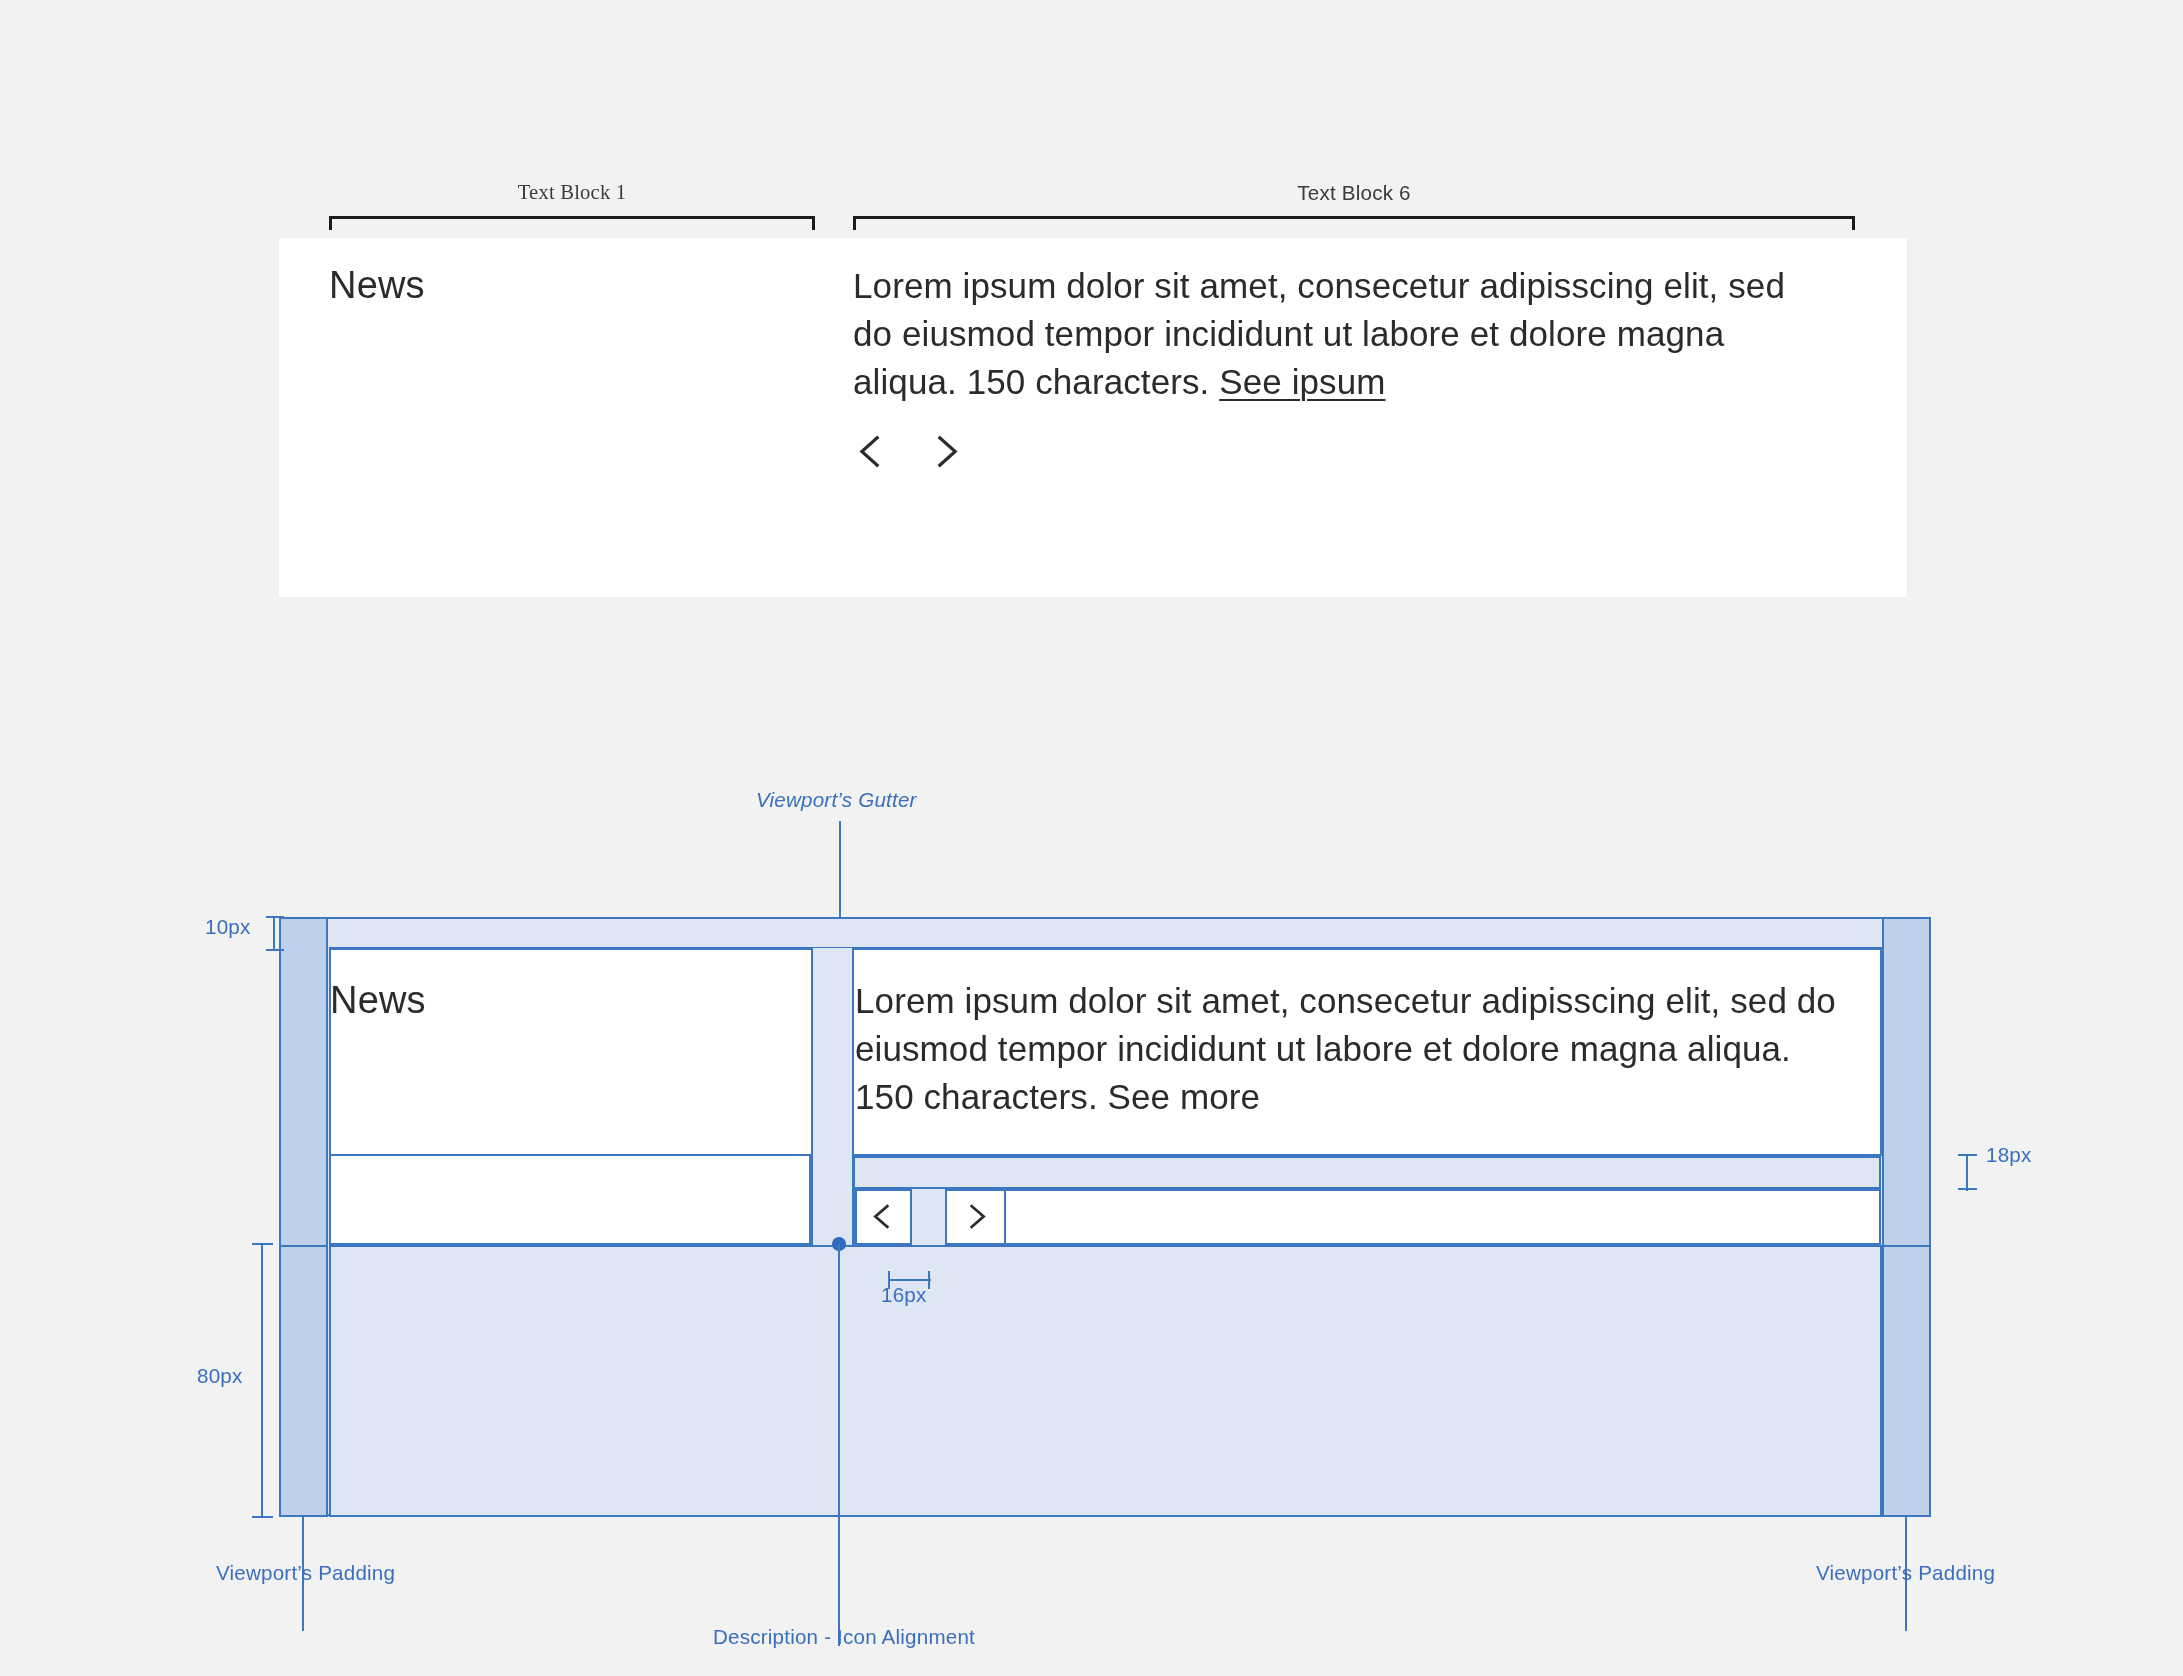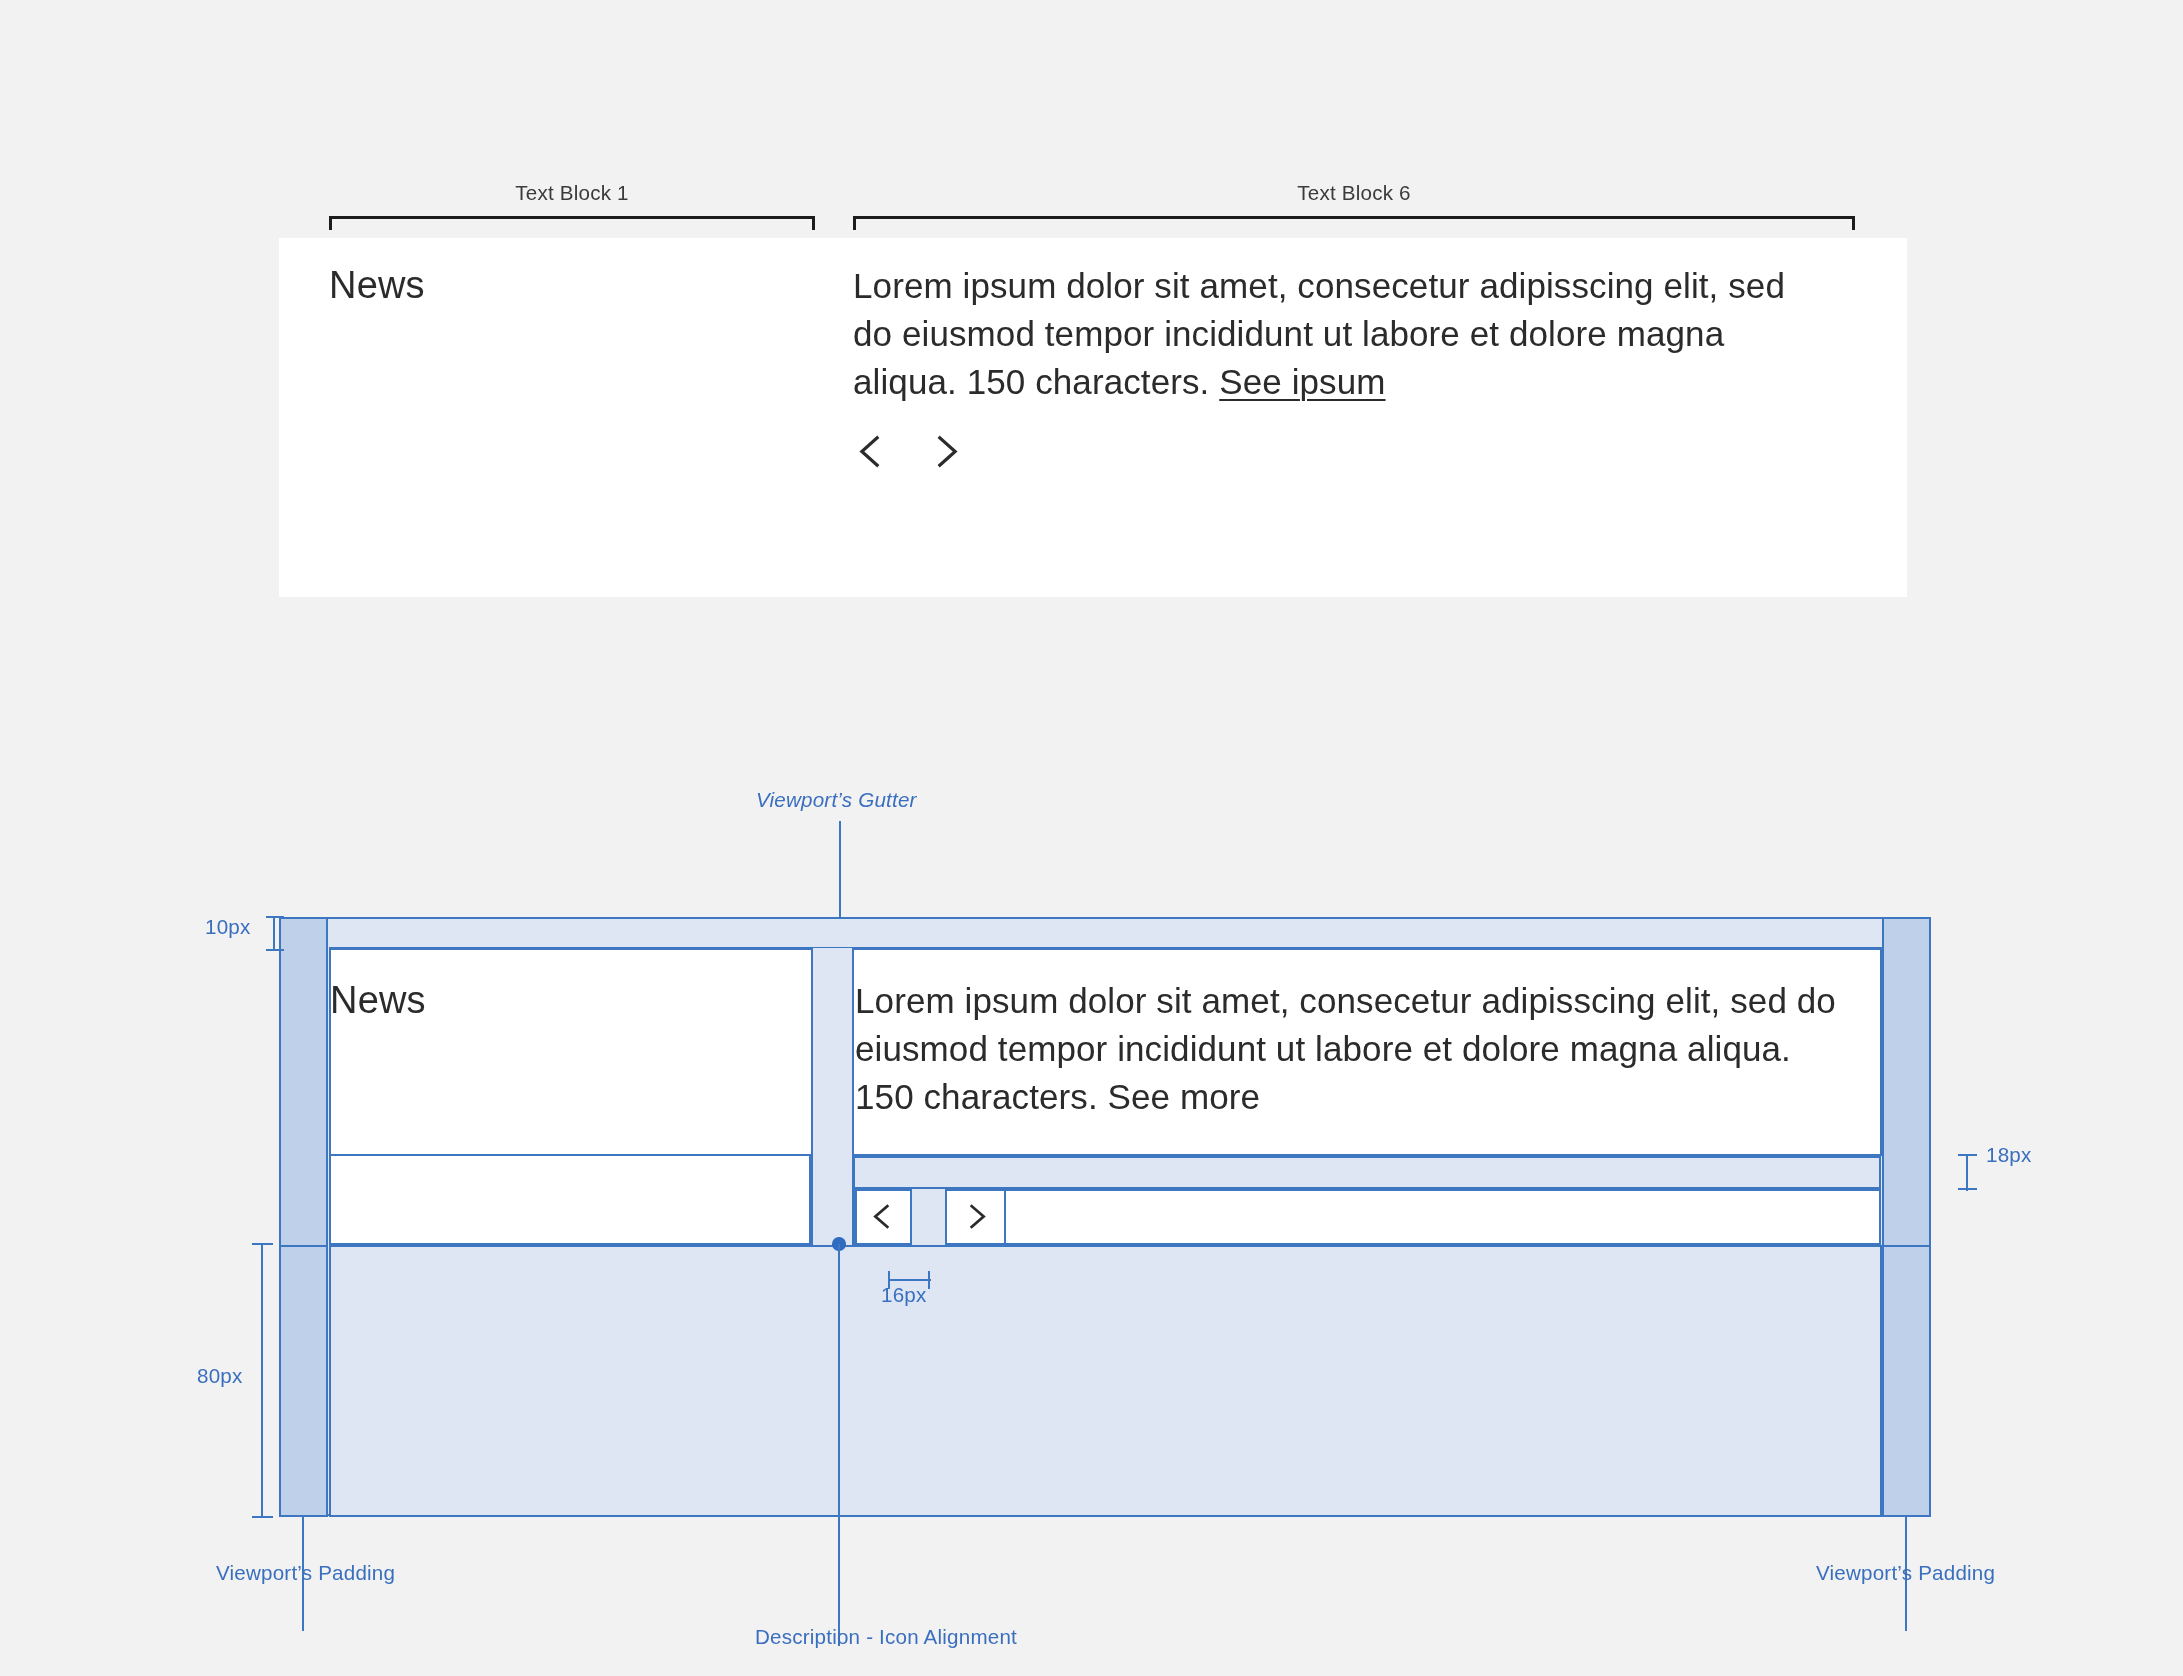--- a/index.html
+++ b/index.html
@@ -121,21 +121,21 @@
 
   .chev-sm{position:absolute;width:27px;height:27px;}
 </style>
 </head>
 <body>
 
 <div class="stage">
 
   <div id="top-section">
 
-    <div class="bracket-label" style="left:329px;top:181px;width:486px;">Text Block 1</div>
+    <div class="bracket-label" style="left:329px;top:181px;width:486px;font-family:Liberation Serif, serif;">Text Block 1</div>
     <div class="bracket" style="left:329px;top:216px;width:486px;"></div>
 
     <div class="bracket-label" style="left:853px;top:181px;width:1002px;">Text Block 6</div>
     <div class="bracket" style="left:853px;top:216px;width:1002px;"></div>
 
     <div class="news-card-body"></div>
 
     <div class="card-title">News</div>
 
     <div class="card-desc">
@@ -233,17 +233,17 @@
     <div class="anno-text" style="left:881px;top:568px;">16px</div>
 
     <div class="anno-line anno-vline" style="left:302px;top:802px;height:114px;"></div>
     <div class="anno-text" style="left:216px;top:846px;">Viewport’s Padding</div>
 
     <div class="anno-line anno-vline" style="left:1905px;top:802px;height:114px;"></div>
     <div class="anno-text" style="left:1816px;top:846px;">Viewport’s Padding</div>
 
     <div class="anno-dot" style="left:832px;top:522px;"></div>
     <div class="anno-line anno-vline" style="left:838px;top:529px;height:402px;"></div>
-    <div class="anno-text" style="left:713px;top:910px;margin-left:42px;">Description - Icon Alignment</div>
+    <div class="anno-text" style="left:713px;top:910px;">Description - Icon Alignment</div>
 
   </div>
 </div>
 
 
 </body></html>

